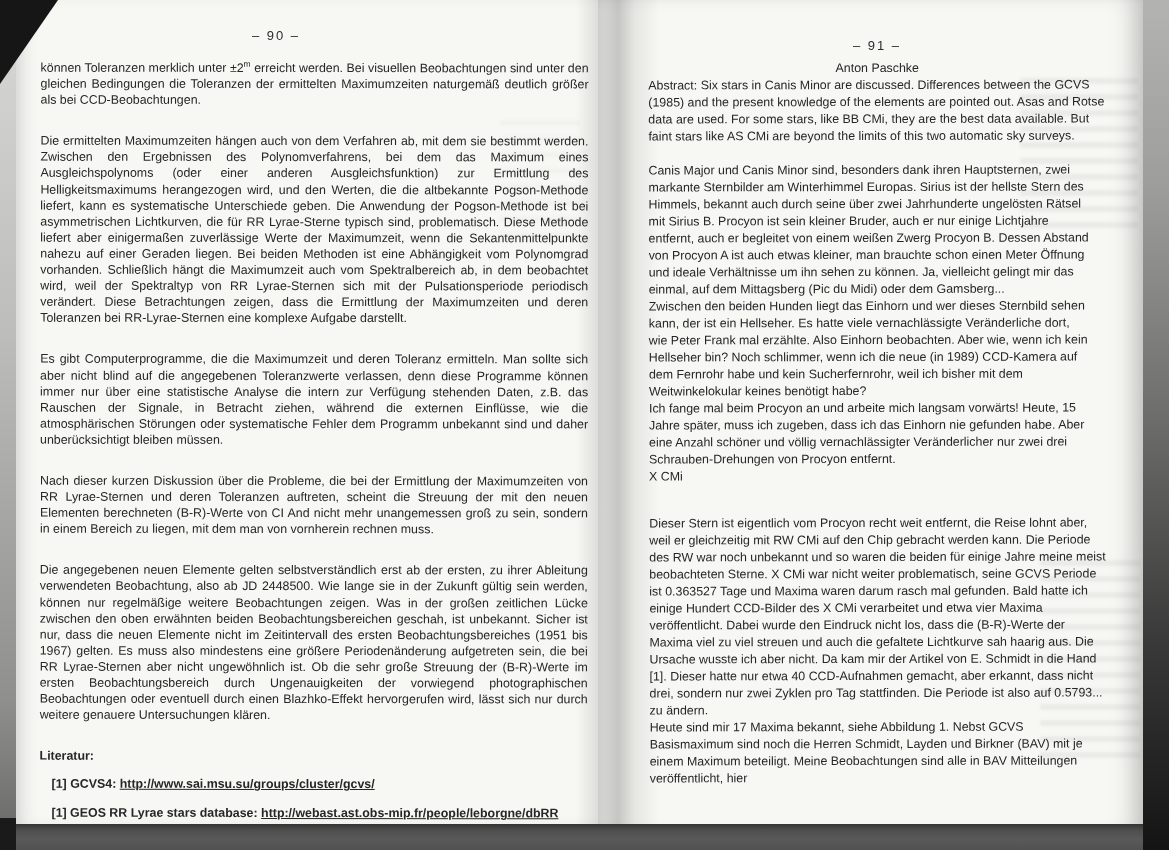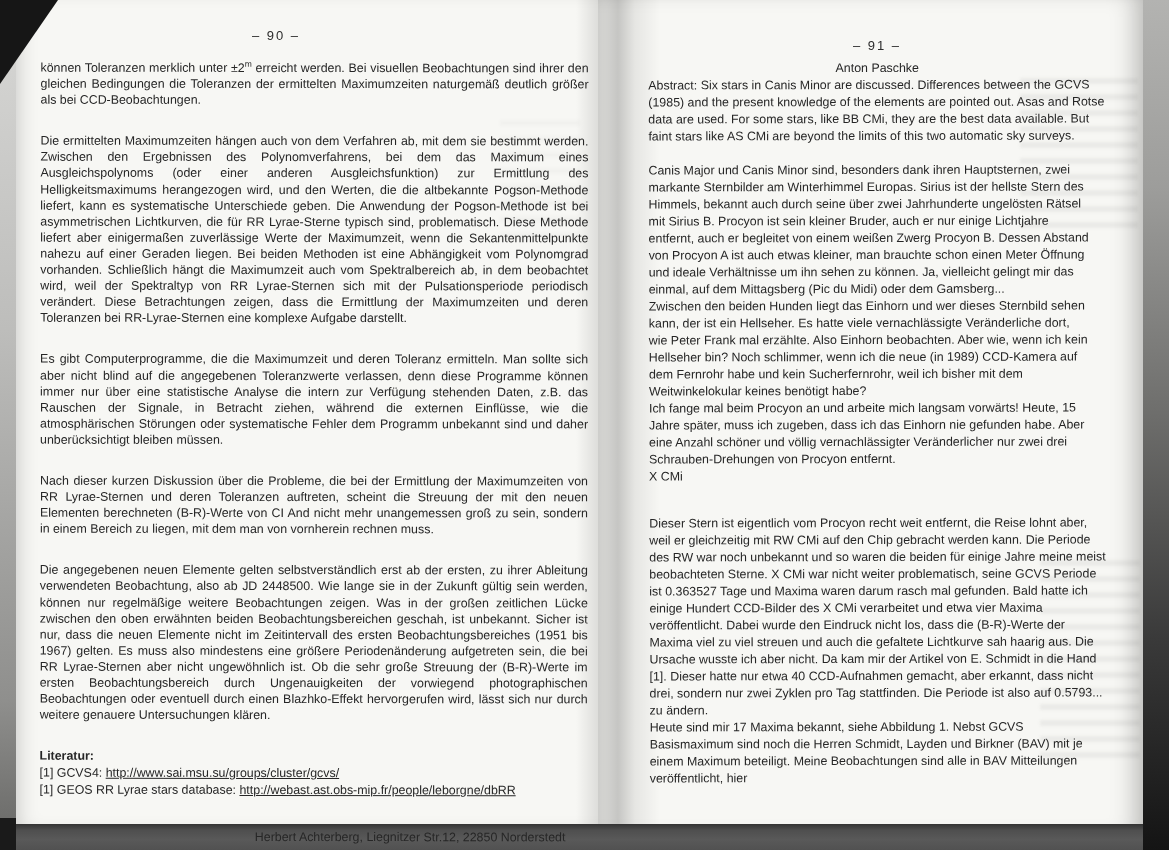--- a/index.html
+++ b/index.html
@@ -94,21 +94,21 @@
     margin: 14px 0 0 0;
   }
   .article-author { text-align: center; margin: 22px 0 0 0; }
   .abstract-block { margin: 30px 0 0 0; }
   .abstract-label { font-weight: normal; }
   .intro-block { margin: 17px 16px 0 0; }
   .section-heading { margin: 50px 0 0 0; }
   .section-block { margin: 30px 0 0 0; }
 
   .lit-heading { font-weight: bold; margin: 0 0 1px 0 !important; }
-  .lit-item { margin: 0 !important; line-height: 16.6px; }
+  .lit-item { margin: 12px !important; line-height: 16.6px; font-weight: bold; }
   .lit-link { color: #262626; text-decoration: underline; }
 
   .signature {
     margin: 30px 0 0 0 !important;
     text-align: right; padding-right: 22px;
   }
 </style>
 </head>
 <body>
 
@@ -122,21 +122,21 @@
   <div class="bleed bleed-l1"></div>
   <div class="gutter-shadow"></div>
   <div class="bottom-band"></div>
   <div class="right-edge-band"></div>
   <div class="corner-top-left"></div>
   <div class="corner-bottom-left"></div>
 
   <div class="page-head head-left">– 90 –</div>
 
   <div class="col-left">
-    <p><span>können Toleranzen merklich unter ±2</span><sup class="mag">m</sup><span> erreicht werden. Bei visuellen Beobachtungen sind ihrer den gleichen Bedingungen die Toleranzen der ermittelten Maximumzeiten naturgemäß deutlich größer als bei CCD-Beobachtungen.</span></p>
+    <p><span>können Toleranzen merklich unter ±2</span><sup class="mag">m</sup><span> erreicht werden. Bei visuellen Beobachtungen sind unter den gleichen Bedingungen die Toleranzen der ermittelten Maximumzeiten naturgemäß deutlich größer als bei CCD-Beobachtungen.</span></p>
 
     <p>Die ermittelten Maximumzeiten hängen auch von dem Verfahren ab, mit dem sie bestimmt werden. Zwischen den Ergebnissen des Polynomverfahrens, bei dem das Maximum eines Ausgleichspolynoms (oder einer anderen Ausgleichsfunktion) zur Ermittlung des Helligkeitsmaximums herangezogen wird, und den Werten, die die altbekannte Pogson-Methode liefert, kann es systematische Unterschiede geben. Die Anwendung der Pogson-Methode ist bei asymmetrischen Lichtkurven, die für RR Lyrae-Sterne typisch sind, problematisch. Diese Methode liefert aber einigermaßen zuverlässige Werte der Maximumzeit, wenn die Sekantenmittelpunkte nahezu auf einer Geraden liegen. Bei beiden Methoden ist eine Abhängigkeit vom Polynomgrad vorhanden. Schließlich hängt die Maximumzeit auch vom Spektralbereich ab, in dem beobachtet wird, weil der Spektraltyp von RR Lyrae-Sternen sich mit der Pulsationsperiode periodisch verändert. Diese Betrachtungen zeigen, dass die Ermittlung der Maximumzeiten und deren Toleranzen bei RR-Lyrae-Sternen eine komplexe Aufgabe darstellt.</p>
     <p>Es gibt Computerprogramme, die die Maximumzeit und deren Toleranz ermitteln. Man sollte sich aber nicht blind auf die angegebenen Toleranzwerte verlassen, denn diese Programme können immer nur über eine statistische Analyse die intern zur Verfügung stehenden Daten, z.B. das Rauschen der Signale, in Betracht ziehen, während die externen Einflüsse, wie die atmosphärischen Störungen oder systematische Fehler dem Programm unbekannt sind und daher unberücksichtigt bleiben müssen.</p>
     <p>Nach dieser kurzen Diskussion über die Probleme, die bei der Ermittlung der Maximumzeiten von RR Lyrae-Sternen und deren Toleranzen auftreten, scheint die Streuung der mit den neuen Elementen berechneten (B-R)-Werte von CI And nicht mehr unangemessen groß zu sein, sondern in einem Bereich zu liegen, mit dem man von vornherein rechnen muss.</p>
     <p>Die angegebenen neuen Elemente gelten selbstverständlich erst ab der ersten, zu ihrer Ableitung verwendeten Beobachtung, also ab JD 2448500. Wie lange sie in der Zukunft gültig sein werden, können nur regelmäßige weitere Beobachtungen zeigen. Was in der großen zeitlichen Lücke zwischen den oben erwähnten beiden Beobachtungsbereichen geschah, ist unbekannt. Sicher ist nur, dass die neuen Elemente nicht im Zeitintervall des ersten Beobachtungsbereiches (1951 bis 1967) gelten. Es muss also mindestens eine größere Periodenänderung aufgetreten sein, die bei RR Lyrae-Sternen aber nicht ungewöhnlich ist. Ob die sehr große Streuung der (B-R)-Werte im ersten Beobachtungsbereich durch Ungenauigkeiten der vorwiegend photographischen Beobachtungen oder eventuell durch einen Blazhko-Effekt hervorgerufen wird, lässt sich nur durch weitere genauere Untersuchungen klären.</p>
 
     <p class="lit-heading">Literatur:</p>
     <p class="lit-item"><span>[1] GCVS4: </span><span class="lit-link">http://www.sai.msu.su/groups/cluster/gcvs/</span></p>
     <p class="lit-item"><span>[1] GEOS RR Lyrae stars database: </span><span class="lit-link">http://webast.ast.obs-mip.fr/people/leborgne/dbRR</span></p>
 

